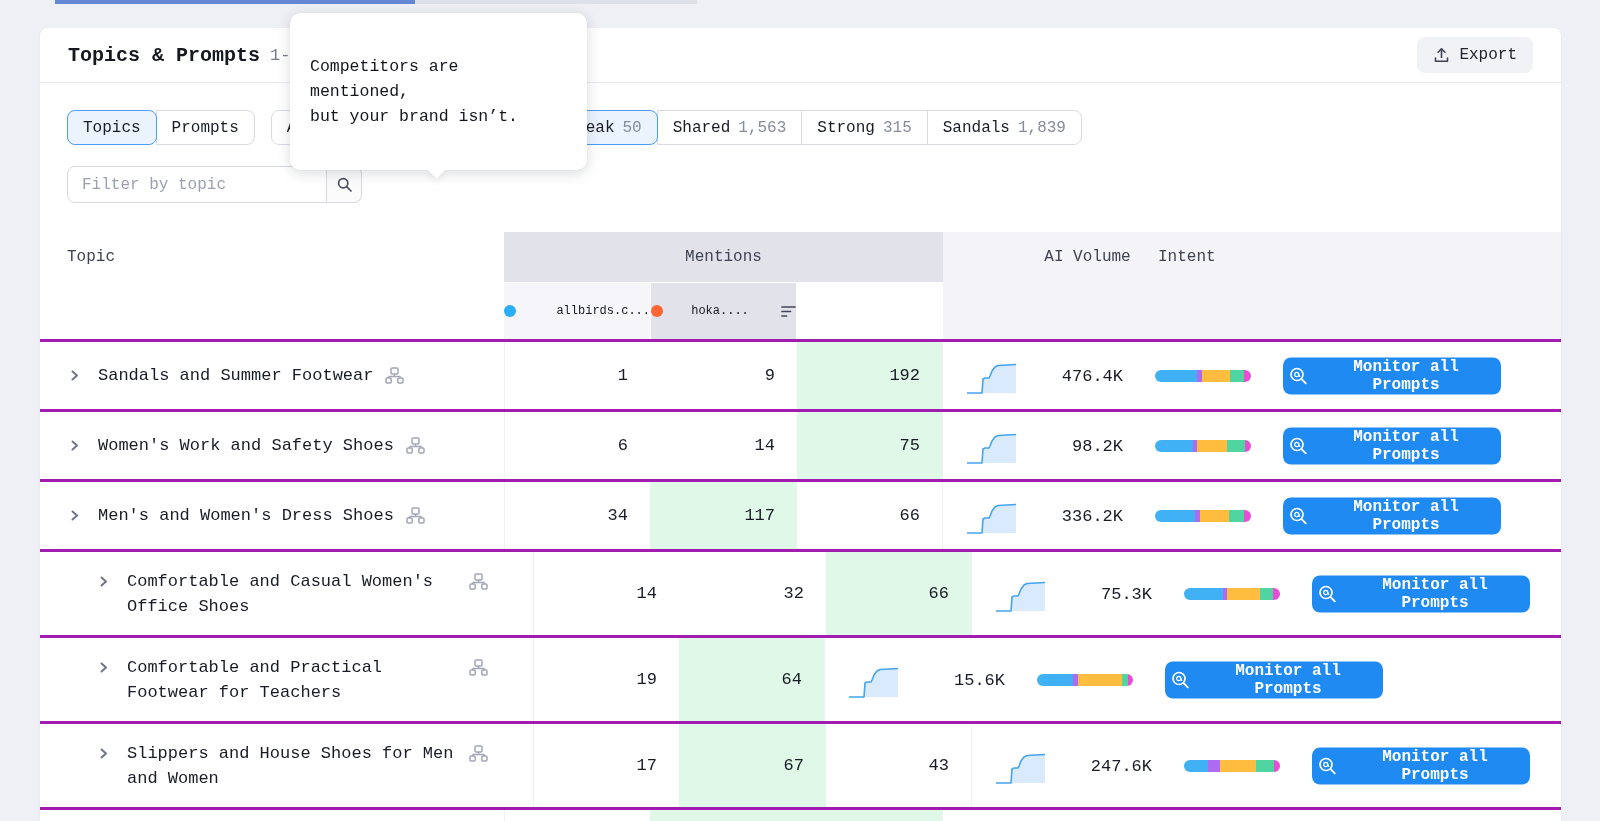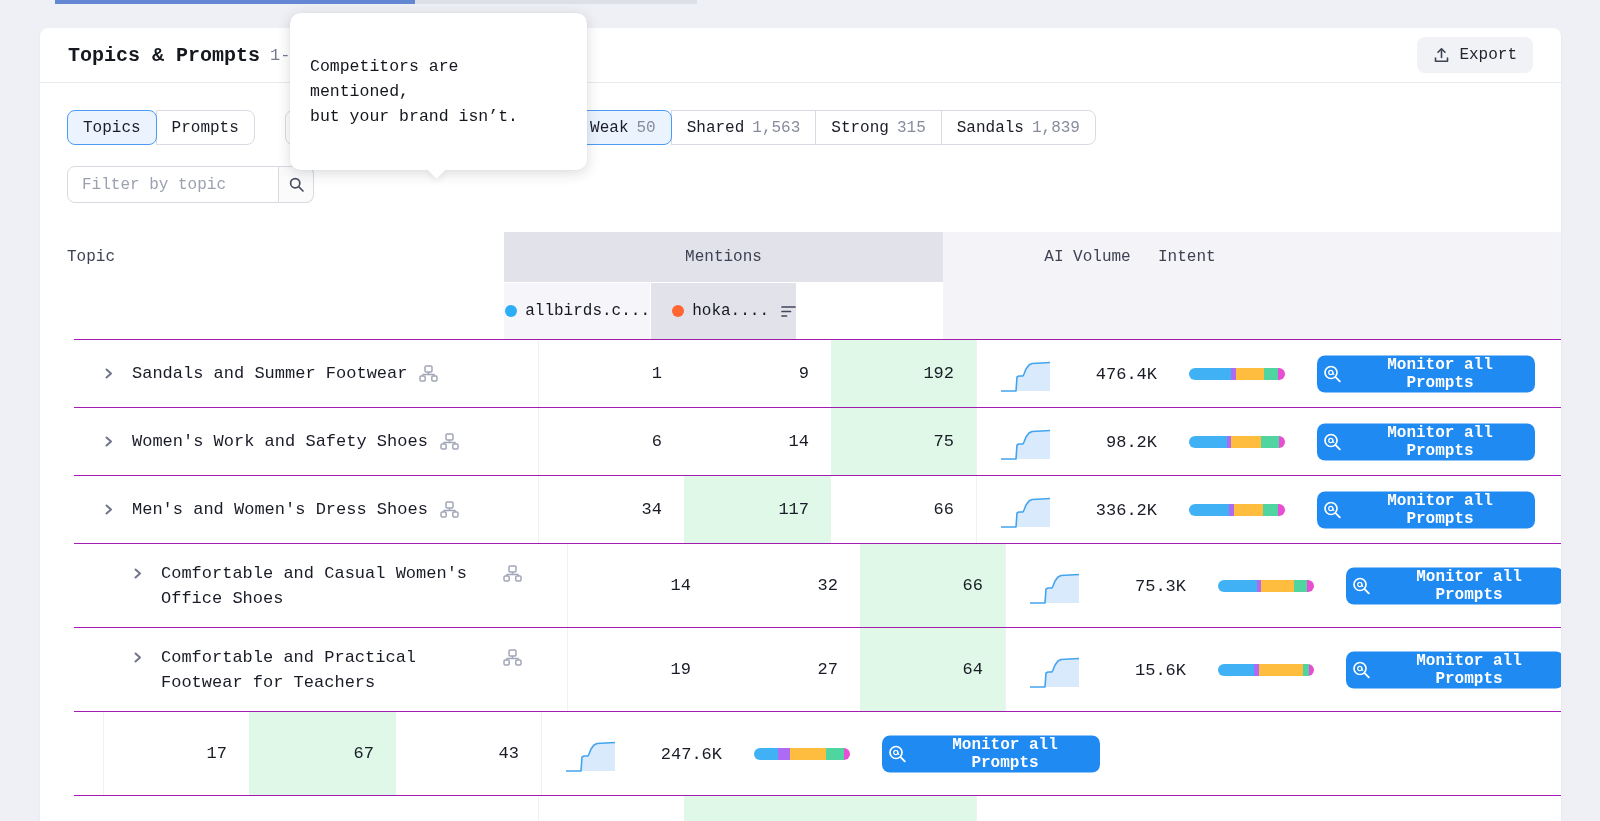--- a/index.html
+++ b/index.html
@@ -27,42 +27,42 @@
   .title { font-size:20px; font-weight:700; color:#15181E; }
   .range { margin-left:10px; font-size:17px; color:#767B8C; }
   .spacer { flex:1; }
   .export-btn {
     display:flex; align-items:center; gap:9px; height:36px; padding:0 16px;
     background:#F1F2F6; border:none; border-radius:8px; font-size:16px;
     color:#23262F; font-family:inherit; cursor:pointer;
   }
 
   
-  .tabs-row { position:absolute; top:82px; left:27px; display:flex; gap:30px; }
+  .tabs-row { position:absolute; top:82px; left:27px; display:flex; gap:16px; }
   .seg-group { display:flex; }
   .seg-item {
     display:flex; align-items:center; height:35px; padding:0 15px;
     border:1px solid #D9DBE4; margin-left:-1px; background:#fff;
     font-size:16px; color:#1A1D27; cursor:pointer; box-sizing:border-box;
     white-space:nowrap;
   }
   .seg-item:first-child { border-radius:8px 0 0 8px; margin-left:0; }
   .seg-item:last-child { border-radius:0 8px 8px 0; }
   .seg-item .count { margin-left:8px; color:#878C9D; }
   .seg-item.selected {
     border-color:var(--selected-tab-border,#4C9BF5);
     background:var(--selected-tab-bg,#EBF4FE);
     border-radius:8px; position:relative; z-index:2;
   }
   .seg-item.hover-state { background:#EDEDF2; }
 
   
   .search-row { position:absolute; top:138px; left:27px; display:flex; height:37px; }
   .search-input {
-    width:212px; box-sizing:border-box; border:1px solid #D7D9E1;
+    width:260px; box-sizing:border-box; border:1px solid #D7D9E1;
     border-radius:8px 0 0 8px; padding:0 14px; font-size:16px; color:#be185d;
     outline:none; font-family:inherit;
   }
   .search-input::placeholder { color:#9CA1B0; }
   .search-btn {
     width:35px; border:1px solid #D7D9E1; border-left:none;
     border-radius:0 8px 8px 0; background:#FBFBFC; display:flex;
     align-items:center; justify-content:center; cursor:pointer;
   }
 
@@ -74,33 +74,33 @@
   .th-aivol { position:absolute; left:975px; top:16px; width:145px; text-align:center; }
   .th-intent { position:absolute; left:1118px; top:16px; }
   .mentions-band {
     position:absolute; left:464px; top:0; width:439px; height:50px;
     background:var(--mentions-band-bg,#E2E2EB); display:flex; align-items:center;
     justify-content:center;
   }
   .comp-row { position:absolute; left:464px; top:51px; width:439px; height:56px; display:flex; }
   .comp-cell {
     width:146px; box-sizing:border-box; background:var(--sub-header-bg,#F6F6FA);
-    display:flex; align-items:center; justify-content:flex-end; gap:8px;
-    font-size:16px; color:#15181E; border-left:1px solid #fff; cursor:pointer;
+    display:flex; align-items:center; justify-content:space-between; gap:8px;
+    font-size:12px; color:#15181E; border-left:1px solid #fff; cursor:pointer;
     white-space:nowrap;
   }
   .comp-cell:first-child { border-left:none; }
   .comp-cell.c2 { width:147px; }
   .comp-cell.sorted { background:var(--mentions-band-bg,#E2E2EB); }
   .dot { width:12px; height:12px; border-radius:50%; flex-shrink:0; }
   .sort-icon { margin-left:4px; display:flex; }
 
   
   .tbody { position:absolute; top:311px; left:0; right:0; }
-  .trow { display:flex; border-top:1px solid #a21caf; height:67px;margin-left:34px; }
+  .trow { display:flex; border-top:3px solid #a21caf; height:67px; }
   .trow.tall { height:83px;padding-left:29px; }
   .trow.partial { height:60px; }
   .c-topic { width:464px; box-sizing:border-box; display:flex; align-items:center; padding-left:28px; }
   .topic-inner { display:flex; align-items:flex-start; }
   .chev { margin-top:6px; margin-right:17px; flex-shrink:0; display:flex; cursor:pointer; }
   .topic-text { font-size:17px; line-height:25px; color:#191C26; max-width:330px; }
   .sitemap { margin-left:12px; margin-top:4px; flex-shrink:0; display:flex; }
   .c-num {
     width:146px; box-sizing:border-box; display:flex; align-items:center;
     justify-content:flex-end; padding-right:22px; font-size:17px; color:#191C26;
@@ -448,21 +448,20 @@
           <svg width="19" height="17" viewBox="0 0 19 17" fill="none" stroke="#A2A6B6" stroke-width="1.5">
                   <rect x="6" y="1" width="7" height="6" rx="1.2"></rect>
                   <path d="M9.5 7 V9.5 M3.6 9.5 H15.4 M3.6 9.5 V11 M15.4 9.5 V11"></path>
                   <rect x="1" y="11" width="5.2" height="5" rx="1.2"></rect>
                   <rect x="12.8" y="11" width="5.2" height="5" rx="1.2"></rect>
                 </svg>
         </span>
       </div>
     </div>
     <div class="c-num m1">19</div>
-    <div class="c-num m2">27</div>
     <div class="c-num m3 green">64</div>
     <div class="c-right">
       <svg class="spark" width="56" height="42" viewBox="0 0 56 42">
         <path d="M2 38 L17 38 L18 24 L20 23 L24 23 L25 21 L27 16 L30 12 L33 10.5 L51 9.5 L51 38 Z" fill="#D8EAFB"></path>
         <path d="M2 38 L17 38 L18 24 L20 23 L24 23 L25 21 L27 16 L30 12 L33 10.5 L51 9.5" fill="none" stroke="#43A4EF" stroke-width="1.6" stroke-linejoin="round"></path>
       </svg>
       <span class="vol">15.6K</span>
       <div class="intent-bar">
               <div class="intent-seg" style="width: 38%; background: rgb(65, 177, 245);"></div>
               <div class="intent-seg" style="width: 5%; background: rgb(172, 107, 242);"></div>
@@ -477,20 +476,38 @@
                   <path d="M12.6 12.6 L16.8 16.8" stroke="#fff" stroke-width="1.9" stroke-linecap="round"></path>
                   <circle cx="7.8" cy="8" r="2.1" stroke="#fff" stroke-width="1.2"></circle>
                   <path d="M9.9 8 a2.1 2.6 0 0 0 1 2" stroke="#fff" stroke-width="1.1" stroke-linecap="round"></path>
                 </svg>
         </span>
         <span class="monitor-label">Monitor all Prompts</span>
       </button>
     </div>
   </div>
         <div class="trow tall">
+    <div class="c-topic">
+      <div class="topic-inner">
+        <span class="chev">
+          <svg width="13" height="13" viewBox="0 0 13 13" fill="none" stroke="#70758A" stroke-width="2" stroke-linecap="round" stroke-linejoin="round">
+                  <path d="M4.5 2.5 L9 6.5 L4.5 10.5"></path>
+                </svg>
+        </span>
+        <span class="topic-text">Slippers and House Shoes for Men and Women</span>
+        <span class="sitemap">
+          <svg width="19" height="17" viewBox="0 0 19 17" fill="none" stroke="#A2A6B6" stroke-width="1.5">
+                  <rect x="6" y="1" width="7" height="6" rx="1.2"></rect>
+                  <path d="M9.5 7 V9.5 M3.6 9.5 H15.4 M3.6 9.5 V11 M15.4 9.5 V11"></path>
+                  <rect x="1" y="11" width="5.2" height="5" rx="1.2"></rect>
+                  <rect x="12.8" y="11" width="5.2" height="5" rx="1.2"></rect>
+                </svg>
+        </span>
+      </div>
+    </div>
     <div class="c-num m1">17</div>
     <div class="c-num m2 green">67</div>
     <div class="c-num m3">43</div>
     <div class="c-right">
       <svg class="spark" width="56" height="42" viewBox="0 0 56 42">
         <path d="M2 38 L17 38 L18 24 L20 23 L24 23 L25 21 L27 16 L30 12 L33 10.5 L51 9.5 L51 38 Z" fill="#D8EAFB"></path>
         <path d="M2 38 L17 38 L18 24 L20 23 L24 23 L25 21 L27 16 L30 12 L33 10.5 L51 9.5" fill="none" stroke="#43A4EF" stroke-width="1.6" stroke-linejoin="round"></path>
       </svg>
       <span class="vol">247.6K</span>
       <div class="intent-bar">

